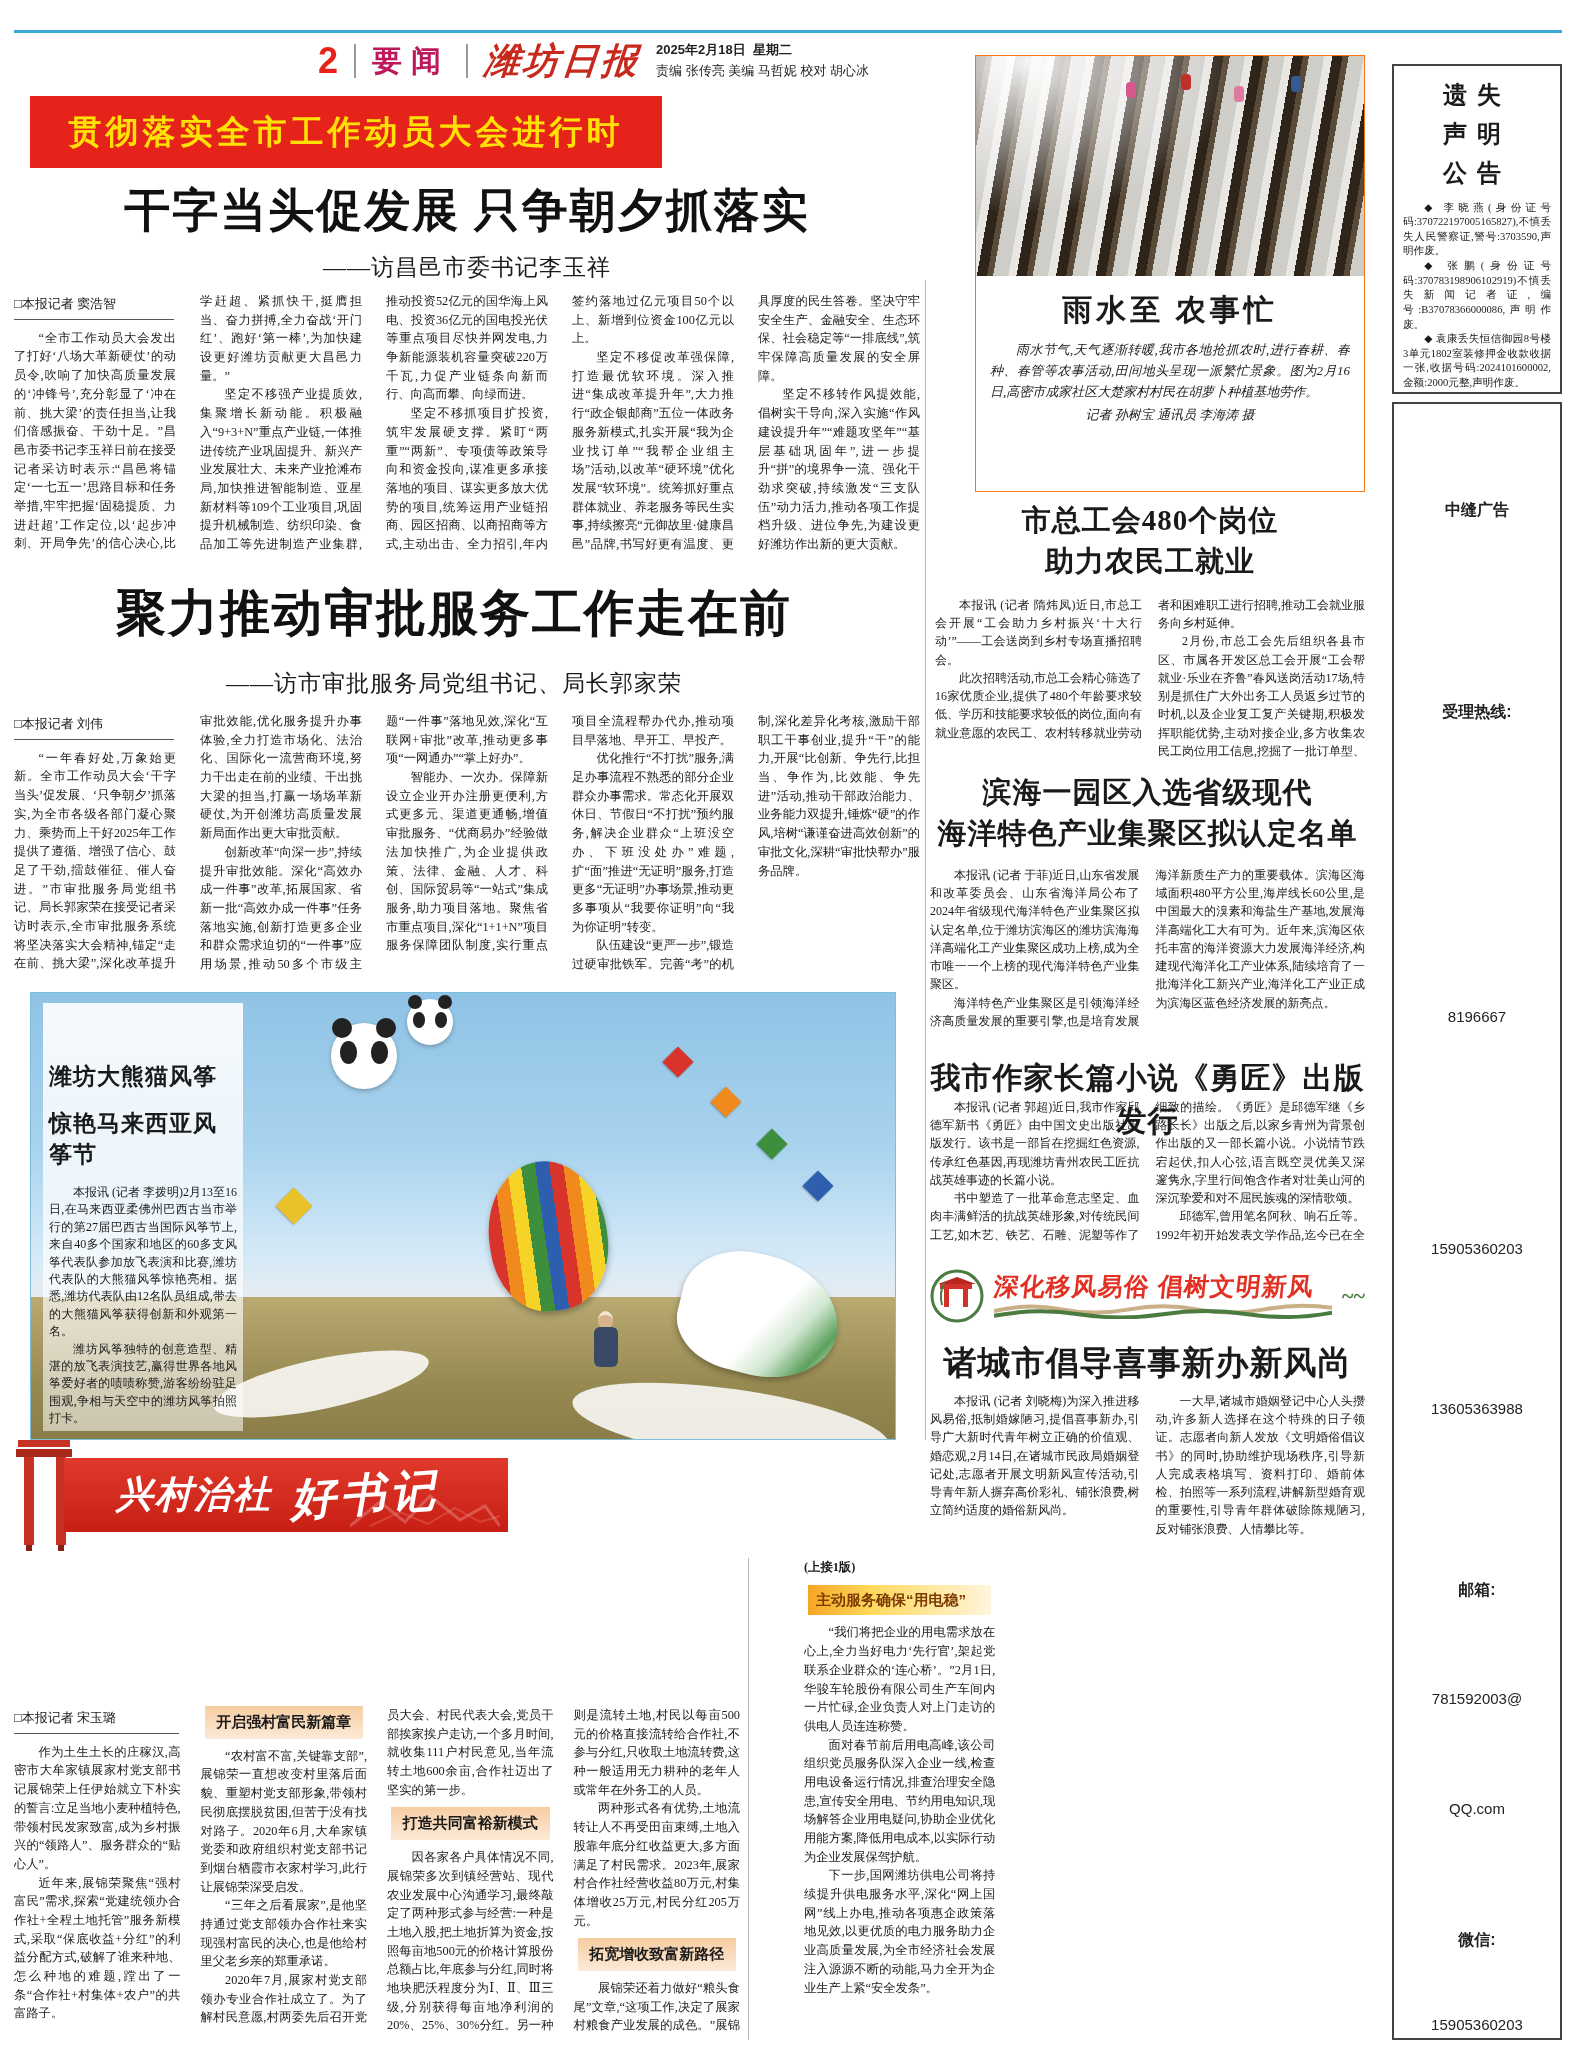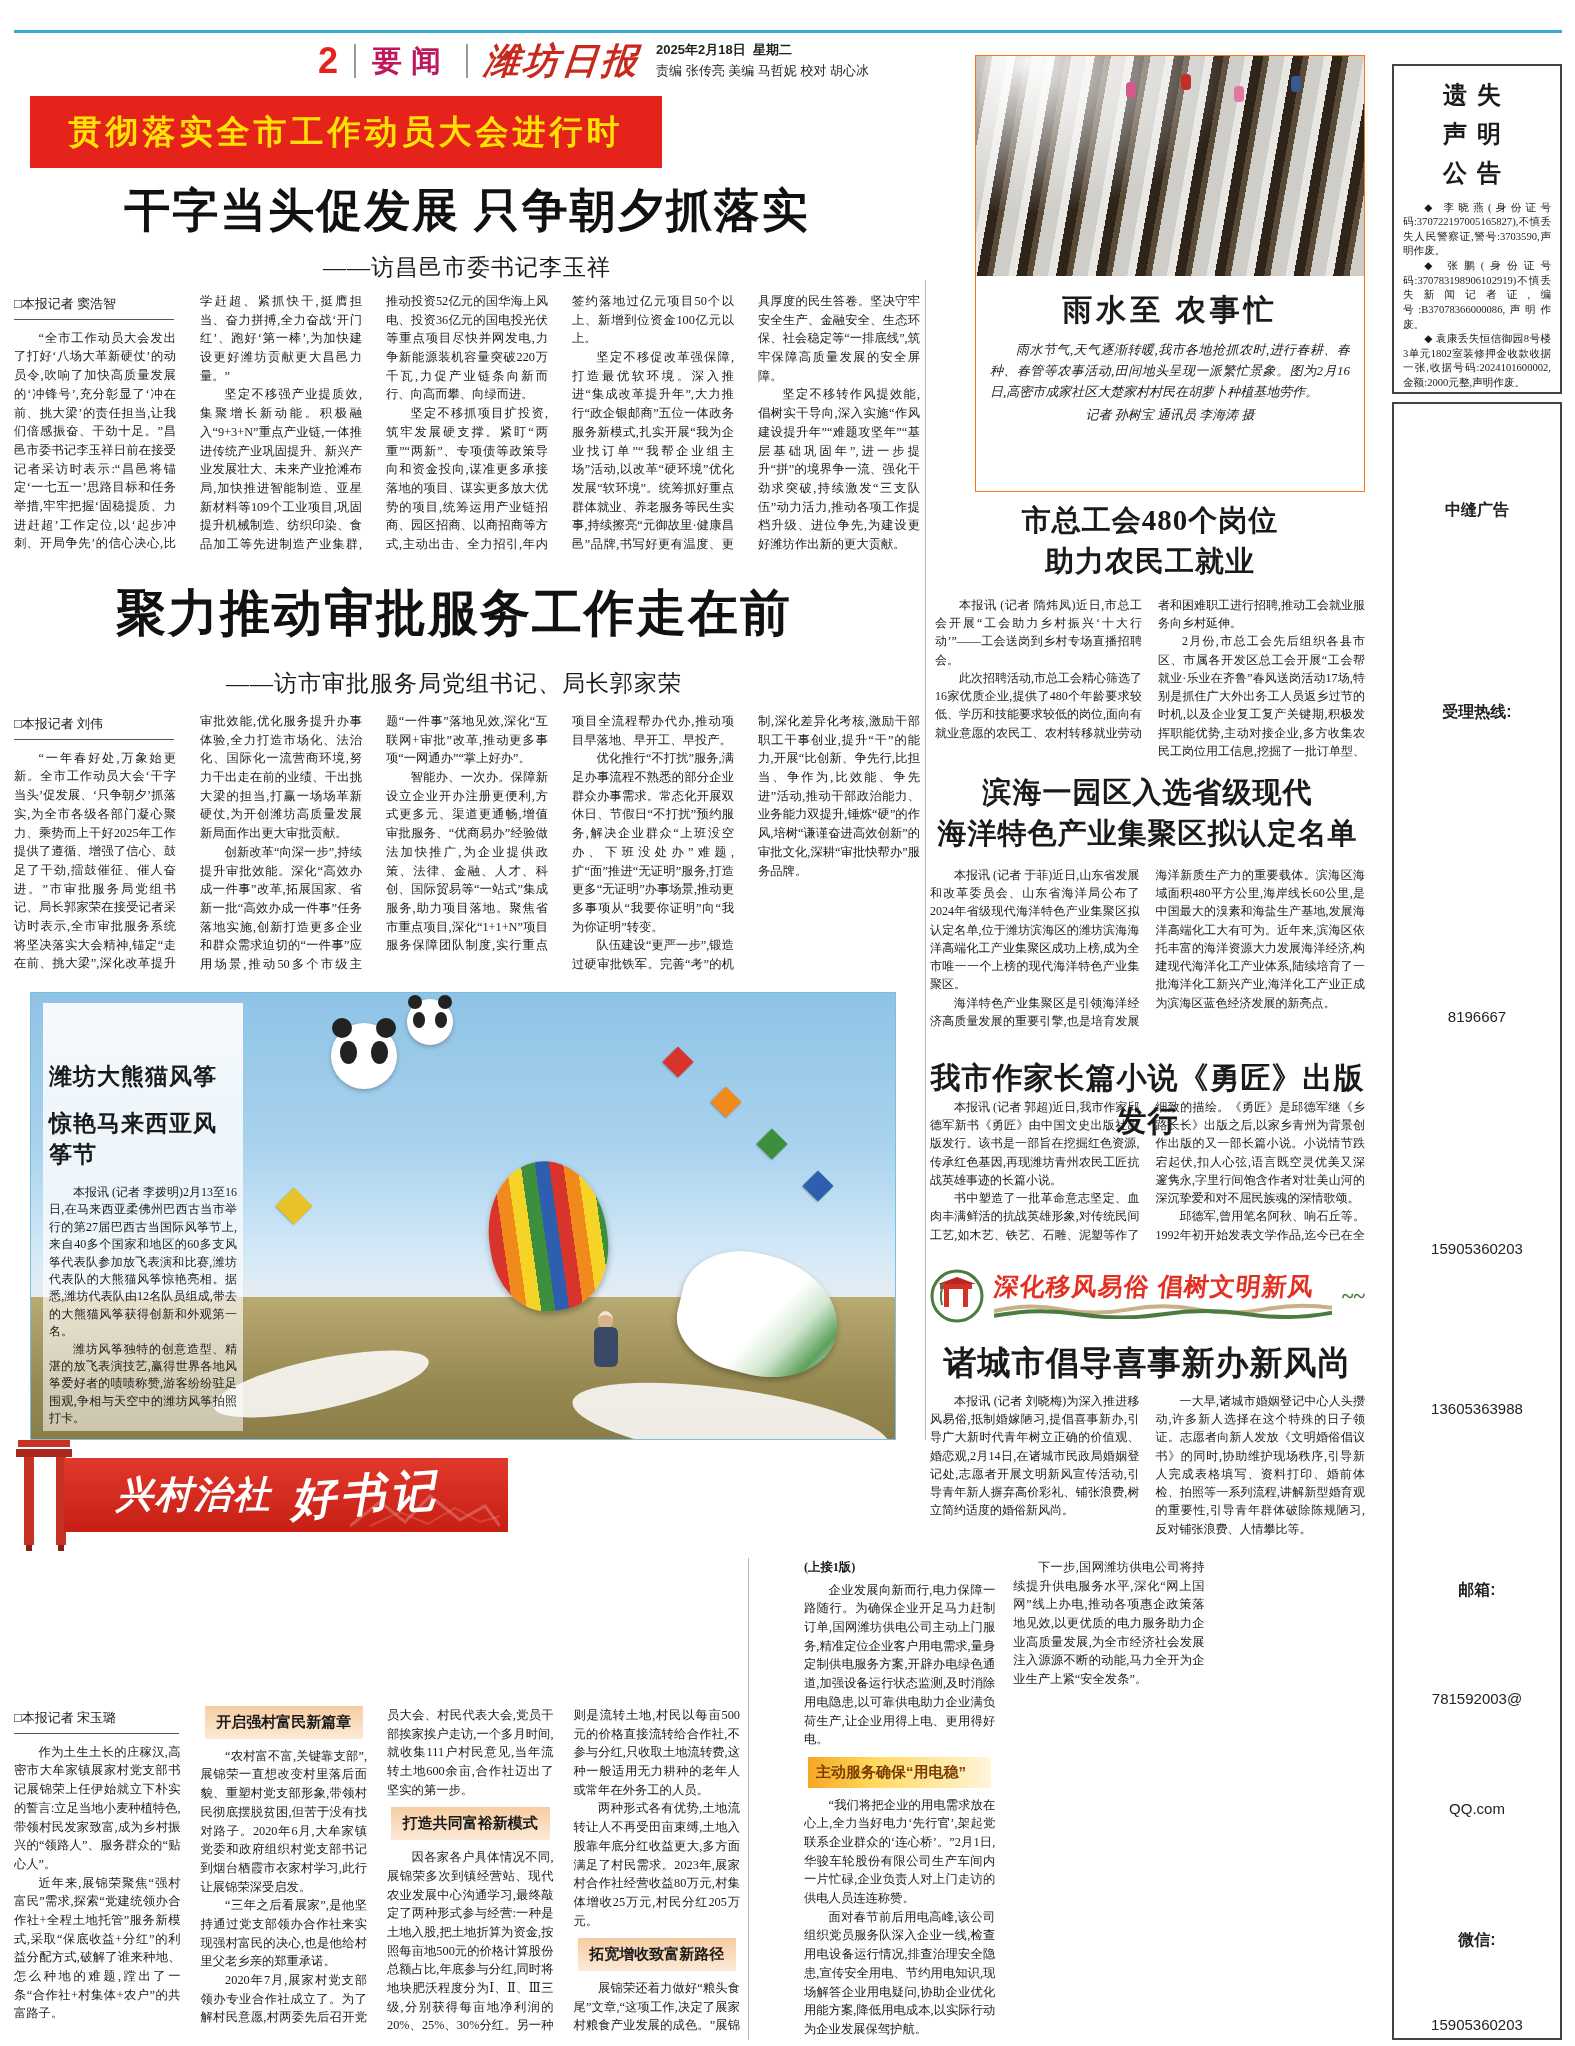--- a/index.html
+++ b/index.html
@@ -195,21 +195,20 @@
   </div>
 
   <div class="abs rz-head" style="left:930px;top:1340px;width:435px;font-size:33px;">诸城市倡导喜事新办新风尚</div>
   <div class="abs body-text" style="left:930px;top:1392px;width:435px;height:160px;column-count:2;column-gap:16px;font-size:12px;">
       <p class="para">本报讯 (记者 刘晓梅)为深入推进移风易俗,抵制婚嫁陋习,提倡喜事新办,引导广大新时代青年树立正确的价值观、婚恋观,2月14日,在诸城市民政局婚姻登记处,志愿者开展文明新风宣传活动,引导青年新人摒弃高价彩礼、铺张浪费,树立简约适度的婚俗新风尚。</p>
       <p class="para">一大早,诸城市婚姻登记中心人头攒动,许多新人选择在这个特殊的日子领证。志愿者向新人发放《文明婚俗倡议书》的同时,协助维护现场秩序,引导新人完成表格填写、资料打印、婚前体检、拍照等一系列流程,讲解新型婚育观的重要性,引导青年群体破除陈规陋习,反对铺张浪费、人情攀比等。</p>
     </div>
 
   <div class="abs body-text" style="left:756px;top:1558px;width:610px;height:482px;column-count:3;column-gap:18px;margin-left:48px;">
       <div class="jump-label">(上接1版)</div>
-      <p class="para">企业发展向新而行,电力保障一路随行。为确保企业开足马力赶制订单,国网潍坊供电公司主动上门服务,精准定位企业客户用电需求,量身定制供电服务方案,开辟办电绿色通道,加强设备运行状态监测,及时消除用电隐患,以可靠供电助力企业满负荷生产,让企业用得上电、更用得好电。</p>
       <div class="sec-head yellow">主动服务确保“用电稳”</div>
       <p class="para">“我们将把企业的用电需求放在心上,全力当好电力‘先行官’,架起党联系企业群众的‘连心桥’。”2月1日,华骏车轮股份有限公司生产车间内一片忙碌,企业负责人对上门走访的供电人员连连称赞。</p>
       <p class="para">面对春节前后用电高峰,该公司组织党员服务队深入企业一线,检查用电设备运行情况,排查治理安全隐患,宣传安全用电、节约用电知识,现场解答企业用电疑问,协助企业优化用能方案,降低用电成本,以实际行动为企业发展保驾护航。</p>
       <p class="para">下一步,国网潍坊供电公司将持续提升供电服务水平,深化“网上国网”线上办电,推动各项惠企政策落地见效,以更优质的电力服务助力企业高质量发展,为全市经济社会发展注入源源不断的动能,马力全开为企业生产上紧“安全发条”。</p>
     </div>
 
   <div class="abs kite-box">
     <div class="kite-grass"></div>
     <div class="grass-streak" style="left:180px;bottom:30px;width:220px;height:50px;transform:rotate(-12deg);"></div>
     <div class="grass-streak" style="left:540px;bottom:-20px;width:320px;height:70px;transform:rotate(8deg);"></div>

